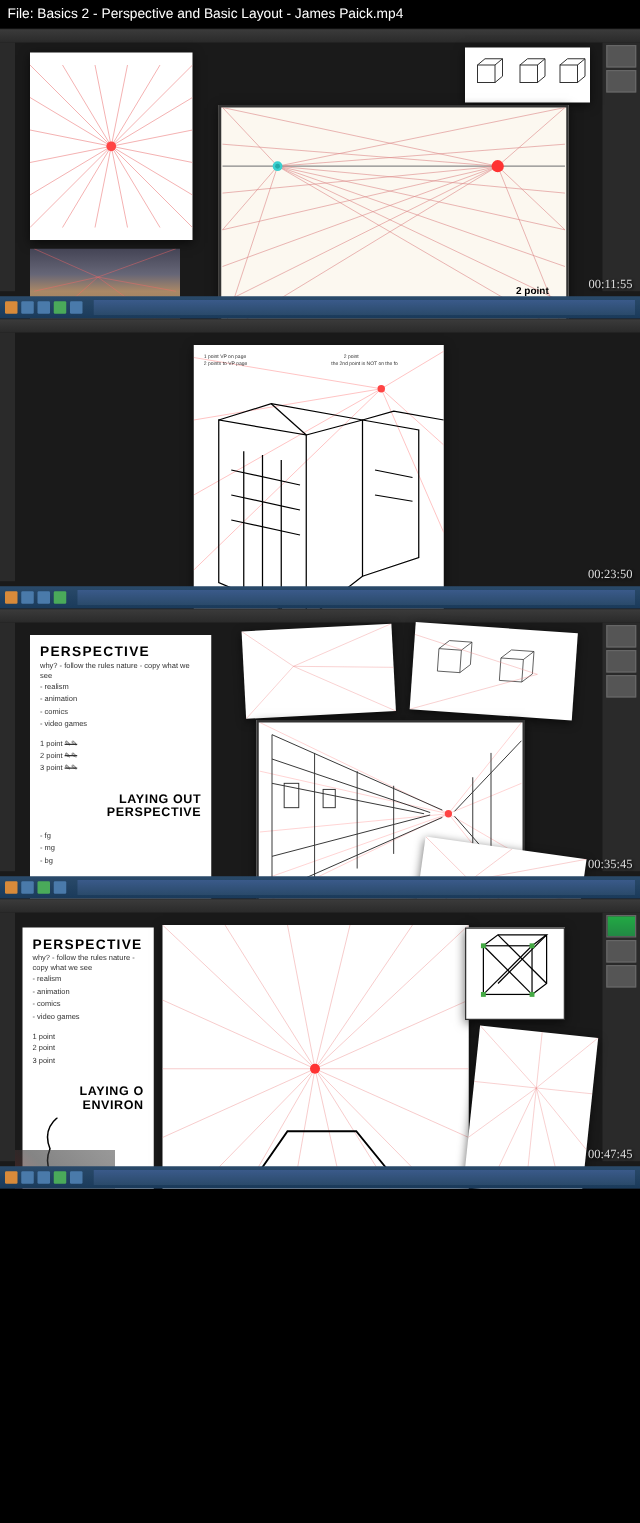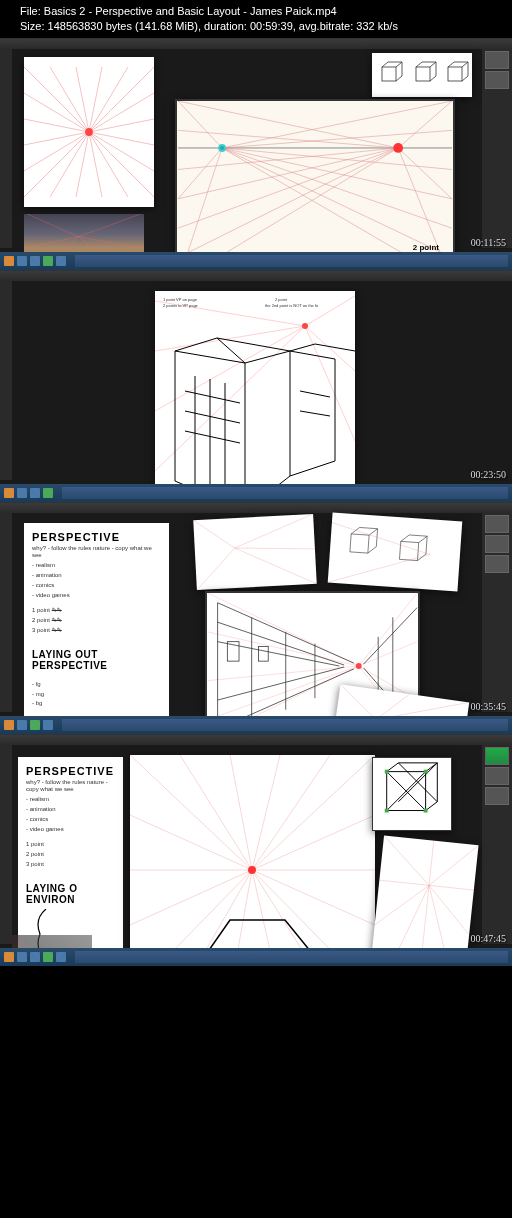--- a/index.html
+++ b/index.html
@@ -4,21 +4,21 @@
   <style>
     * { margin: 0; padding: 0; box-sizing: border-box; }
     body {
       width: 512px;
       background: #000;
       font-family: Arial, sans-serif;
       color: #fff;
       font-size: 11px;
     }
     .info-header {
-      padding: 4px 20px;
+      padding: 4px 6px;
       line-height: 1.35;
       background: #000;
     }
     .info-line { white-space: nowrap; }
     .thumb-frame {
       position: relative;
       width: 100%;
       height: 232px;
       background: #1a1a1a;
       border-top: 1px solid #333;
@@ -112,20 +112,21 @@
       font-size: 6px;
       color: #333;
       margin-top: 2px;
       line-height: 1.3;
     }
     .tp-title2 {
       font-weight: bold;
       font-size: 10px;
       letter-spacing: 0.5px;
       margin-top: 14px;
+      text-align: right;
     }
     .label-2point {
       position: absolute;
       color: #000;
       font-size: 8px;
       font-weight: bold;
     }
     .ps-right-panel {
       position: absolute;
       right: 0; top: 10px;
@@ -139,24 +140,20 @@
       border: 1px solid #666;
     }
   </style>
 </head>
 <body>
 
 <div class="info-header">
   <div class="info-line">
     <span>File:</span>
     <span>Basics 2 - Perspective and Basic Layout - James Paick.mp4</span>
-  </div>
-  <div class="info-line">
-    <span>Size:</span>
-    <span>148563830 bytes (141.68 MiB), duration: 00:59:39, avg.bitrate: 332 kb/s</span>
   </div>
 </div>
 
 <div class="thumb-frame">
   <div class="ps-toolbar-top"></div>
   <div class="ps-tools-left"></div>
   <div class="ps-right-panel">
     <div class="small-thumb"></div>
     <div class="small-thumb"></div>
   </div>

